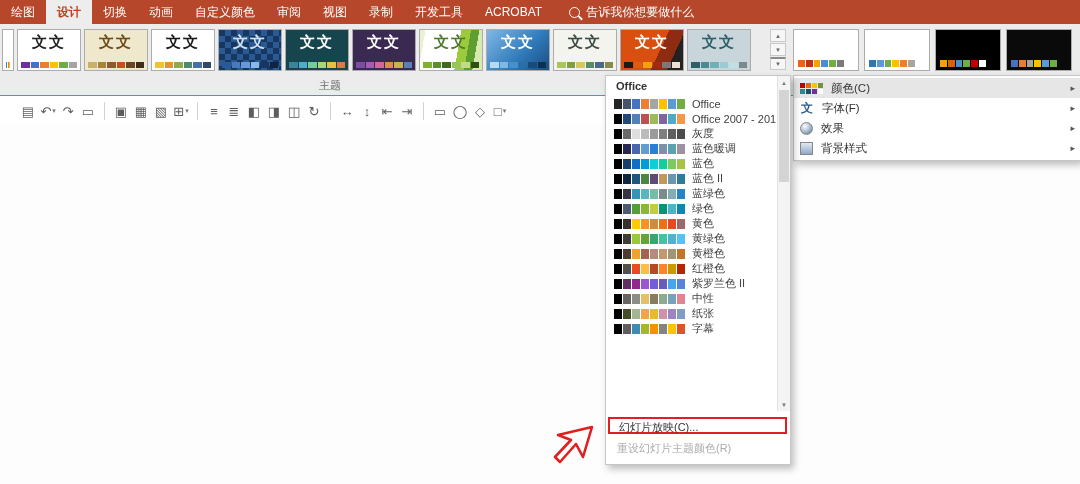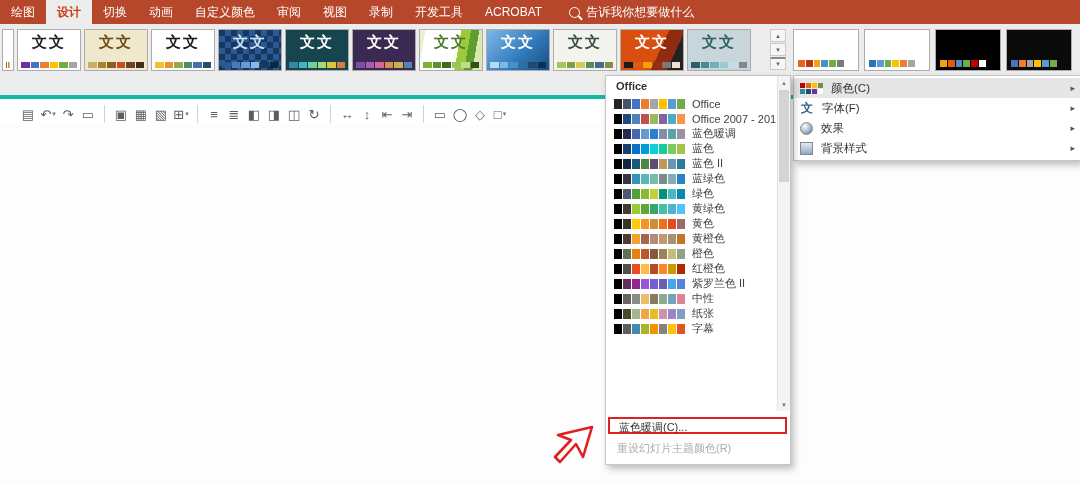--- a/index.html
+++ b/index.html
@@ -10,21 +10,21 @@
   }
   
   .tabbar{height:24px;background:#B7472A;display:flex;align-items:stretch;color:#fff;font-size:12px;}
   .tabs{display:flex;align-items:stretch;}
   .tab{padding:0 11px;display:flex;align-items:center;cursor:default;white-space:nowrap;}
   .tab.active{background:#EDEDED;color:#C43E1C;font-weight:bold;}
   .search{margin-left:16px;display:flex;align-items:center;gap:6px;color:#fff;}
   .mag{width:9px;height:9px;border:1.5px solid #fff;border-radius:50%;position:relative;display:inline-block;}
   .mag::after{content:"";position:absolute;width:5px;height:1.5px;background:#fff;transform:rotate(45deg);right:-4px;bottom:-2px;}
   
-  .ribbon{height:71px;background:#ECECEC;position:relative;border-bottom:4px solid #14b8a6;}
+  .ribbon{height:71px;background:#ECECEC;position:relative;border-bottom:1px solid #14b8a6;}
   .theme-row{position:absolute;left:2px;top:5px;display:flex;gap:3px;}
   .thumb{width:64px;height:42px;border:1px solid #ACACAC;background:#fff;box-sizing:border-box;position:relative;overflow:hidden;flex:0 0 auto;}
   .ttext{position:absolute;top:3px;left:0;right:0;text-align:center;
     font-family:"Liberation Serif","DejaVu Serif",serif;font-weight:bold;font-size:15px;letter-spacing:2px;}
   .strip{position:absolute;bottom:2px;left:3px;right:3px;height:6px;display:flex;gap:1px;}
   .strip span{flex:1;}
   .group-label{position:absolute;left:0;width:660px;bottom:2px;text-align:center;font-size:11px;color:#666;}
   .gal-btns{position:absolute;left:770px;top:5px;width:16px;display:flex;flex-direction:column;gap:1px;}
   .gal-btn{height:13px;background:#F6F6F6;border:1px solid #C9C9C9;font-size:7px;color:#666;
     display:flex;align-items:center;justify-content:center;box-sizing:border-box;}
@@ -227,20 +227,21 @@
           <div class="strip">
             <span style="background: rgb(46, 94, 102);"></span>
             <span style="background: rgb(74, 138, 148);"></span>
             <span style="background: rgb(111, 175, 184);"></span>
             <span style="background: rgb(154, 203, 210);"></span>
             <span style="background: rgb(194, 224, 228);"></span>
             <span style="background: rgb(122, 138, 142);"></span>
           </div>
         </div>
       </div>
+    <div class="group-label">主题</div>
     <div class="gal-btns">
       <div class="gal-btn">▴</div>
       <div class="gal-btn">▾</div>
       <div class="gal-btn more">▾</div>
     </div>
     <div class="variant-row" id="variantRow">
         <div class="vthumb" style="background: rgb(255, 255, 255);">
           <div class="vstrip">
             <span style="background: rgb(232, 100, 28);"></span>
             <span style="background: rgb(192, 51, 27);"></span>
@@ -418,20 +419,33 @@
             <span style="background: rgb(155, 187, 89);"></span>
             <span style="background: rgb(128, 100, 162);"></span>
             <span style="background: rgb(75, 172, 198);"></span>
             <span style="background: rgb(247, 150, 70);"></span>
           </div>
           <span class="cm-name">Office 2007 - 2010</span>
         </div>
         <div class="cm-row">
           <div class="cm-strip">
             <span style="background: rgb(0, 0, 0);"></span>
+            <span style="background: rgb(106, 106, 106);"></span>
+            <span style="background: rgb(222, 222, 222);"></span>
+            <span style="background: rgb(187, 187, 187);"></span>
+            <span style="background: rgb(154, 154, 154);"></span>
+            <span style="background: rgb(127, 127, 127);"></span>
+            <span style="background: rgb(95, 95, 95);"></span>
+            <span style="background: rgb(76, 76, 76);"></span>
+          </div>
+          <span class="cm-name">灰度</span>
+        </div>
+        <div class="cm-row">
+          <div class="cm-strip">
+            <span style="background: rgb(0, 0, 0);"></span>
             <span style="background: rgb(36, 40, 82);"></span>
             <span style="background: rgb(74, 102, 172);"></span>
             <span style="background: rgb(98, 157, 209);"></span>
             <span style="background: rgb(41, 127, 213);"></span>
             <span style="background: rgb(127, 143, 169);"></span>
             <span style="background: rgb(90, 162, 174);"></span>
             <span style="background: rgb(157, 144, 160);"></span>
           </div>
           <span class="cm-name">蓝色暖调</span>
         </div>
@@ -483,72 +497,59 @@
             <span style="background: rgb(192, 207, 58);"></span>
             <span style="background: rgb(2, 150, 118);"></span>
             <span style="background: rgb(74, 181, 196);"></span>
             <span style="background: rgb(9, 137, 177);"></span>
           </div>
           <span class="cm-name">绿色</span>
         </div>
         <div class="cm-row">
           <div class="cm-strip">
             <span style="background: rgb(0, 0, 0);"></span>
+            <span style="background: rgb(57, 48, 42);"></span>
+            <span style="background: rgb(255, 202, 8);"></span>
+            <span style="background: rgb(248, 147, 29);"></span>
+            <span style="background: rgb(206, 141, 62);"></span>
+            <span style="background: rgb(236, 112, 22);"></span>
+            <span style="background: rgb(230, 72, 35);"></span>
+            <span style="background: rgb(156, 106, 106);"></span>
+          </div>
+          <span class="cm-name">黄色</span>
+        </div>
+        <div class="cm-row">
+          <div class="cm-strip">
+            <span style="background: rgb(0, 0, 0);"></span>
             <span style="background: rgb(62, 61, 48);"></span>
             <span style="background: rgb(153, 203, 56);"></span>
             <span style="background: rgb(99, 165, 55);"></span>
             <span style="background: rgb(55, 167, 111);"></span>
             <span style="background: rgb(68, 193, 163);"></span>
             <span style="background: rgb(78, 179, 207);"></span>
             <span style="background: rgb(81, 195, 249);"></span>
           </div>
           <span class="cm-name">黄绿色</span>
         </div>
         <div class="cm-row">
           <div class="cm-strip">
             <span style="background: rgb(0, 0, 0);"></span>
-            <span style="background: rgb(57, 48, 42);"></span>
-            <span style="background: rgb(255, 202, 8);"></span>
-            <span style="background: rgb(248, 147, 29);"></span>
-            <span style="background: rgb(206, 141, 62);"></span>
-            <span style="background: rgb(236, 112, 22);"></span>
-            <span style="background: rgb(230, 72, 35);"></span>
-            <span style="background: rgb(156, 106, 106);"></span>
-          </div>
-          <span class="cm-name">黄色</span>
-        </div>
-        <div class="cm-row">
-          <div class="cm-strip">
-            <span style="background: rgb(0, 0, 0);"></span>
             <span style="background: rgb(78, 59, 48);"></span>
             <span style="background: rgb(240, 162, 46);"></span>
             <span style="background: rgb(165, 100, 78);"></span>
             <span style="background: rgb(181, 139, 128);"></span>
             <span style="background: rgb(195, 152, 109);"></span>
             <span style="background: rgb(161, 149, 116);"></span>
             <span style="background: rgb(193, 117, 41);"></span>
           </div>
           <span class="cm-name">黄橙色</span>
         </div>
         <div class="cm-row">
           <div class="cm-strip">
             <span style="background: rgb(0, 0, 0);"></span>
-            <span style="background: rgb(99, 112, 82);"></span>
-            <span style="background: rgb(228, 131, 18);"></span>
-            <span style="background: rgb(189, 88, 44);"></span>
-            <span style="background: rgb(134, 86, 64);"></span>
-            <span style="background: rgb(155, 131, 87);"></span>
-            <span style="background: rgb(194, 188, 128);"></span>
-            <span style="background: rgb(148, 160, 136);"></span>
-          </div>
-          <span class="cm-name">橙色</span>
-        </div>
-        <div class="cm-row">
-          <div class="cm-strip">
-            <span style="background: rgb(0, 0, 0);"></span>
             <span style="background: rgb(80, 80, 70);"></span>
             <span style="background: rgb(232, 76, 34);"></span>
             <span style="background: rgb(255, 189, 71);"></span>
             <span style="background: rgb(182, 73, 38);"></span>
             <span style="background: rgb(255, 132, 39);"></span>
             <span style="background: rgb(204, 153, 0);"></span>
             <span style="background: rgb(178, 38, 0);"></span>
           </div>
           <span class="cm-name">红橙色</span>
         </div>
@@ -603,21 +604,21 @@
             <span style="background: rgb(223, 83, 39);"></span>
           </div>
           <span class="cm-name">字幕</span>
         </div>
       </div>
     <div class="cm-scroll">
       <div class="sb-btn sb-up">▲</div>
       <div class="sb-thumb"></div>
       <div class="sb-btn sb-down">▼</div>
     </div>
-    <div class="cm-custom" id="customRow" style="border-color: rgb(224, 32, 32);">蓝色暖调(C)...</div>
+    <div class="cm-custom" id="customRow" style="border-color: rgb(224, 32, 32);">幻灯片放映(C)...</div>
     <div class="cm-reset">重设幻灯片主题颜色(R)</div>
   </div>
 
   <svg class="cursor-arrow" viewBox="0 0 46 46">
     <path id="cursorPath" d="M40 3 L31 33 L24 20 L8 38 L3 33 L19 16 L6 11 Z" fill="#ffffff" stroke="#E02020" stroke-width="2.6" stroke-linejoin="round"></path>
   </svg>
 
 </div>
 
 </body></html>

